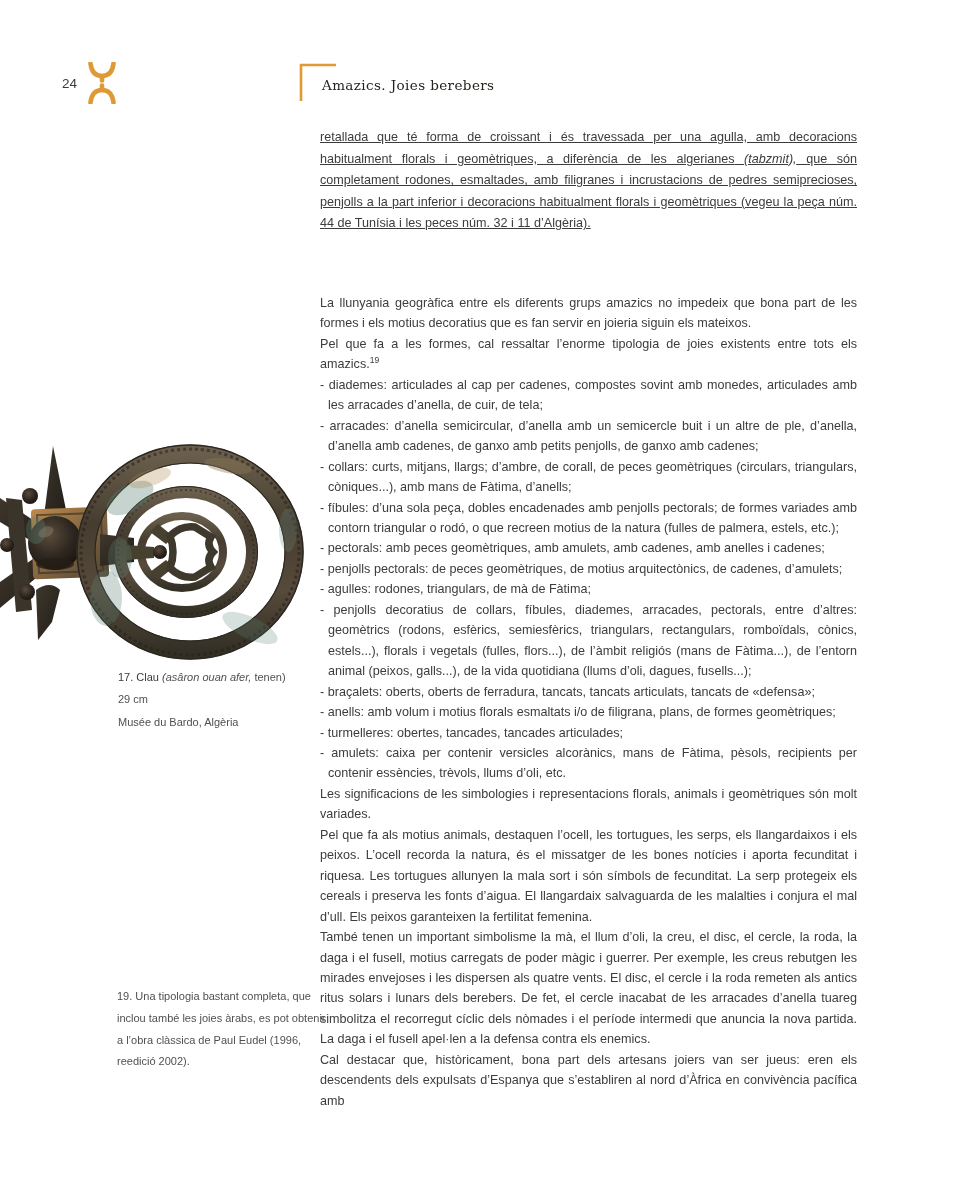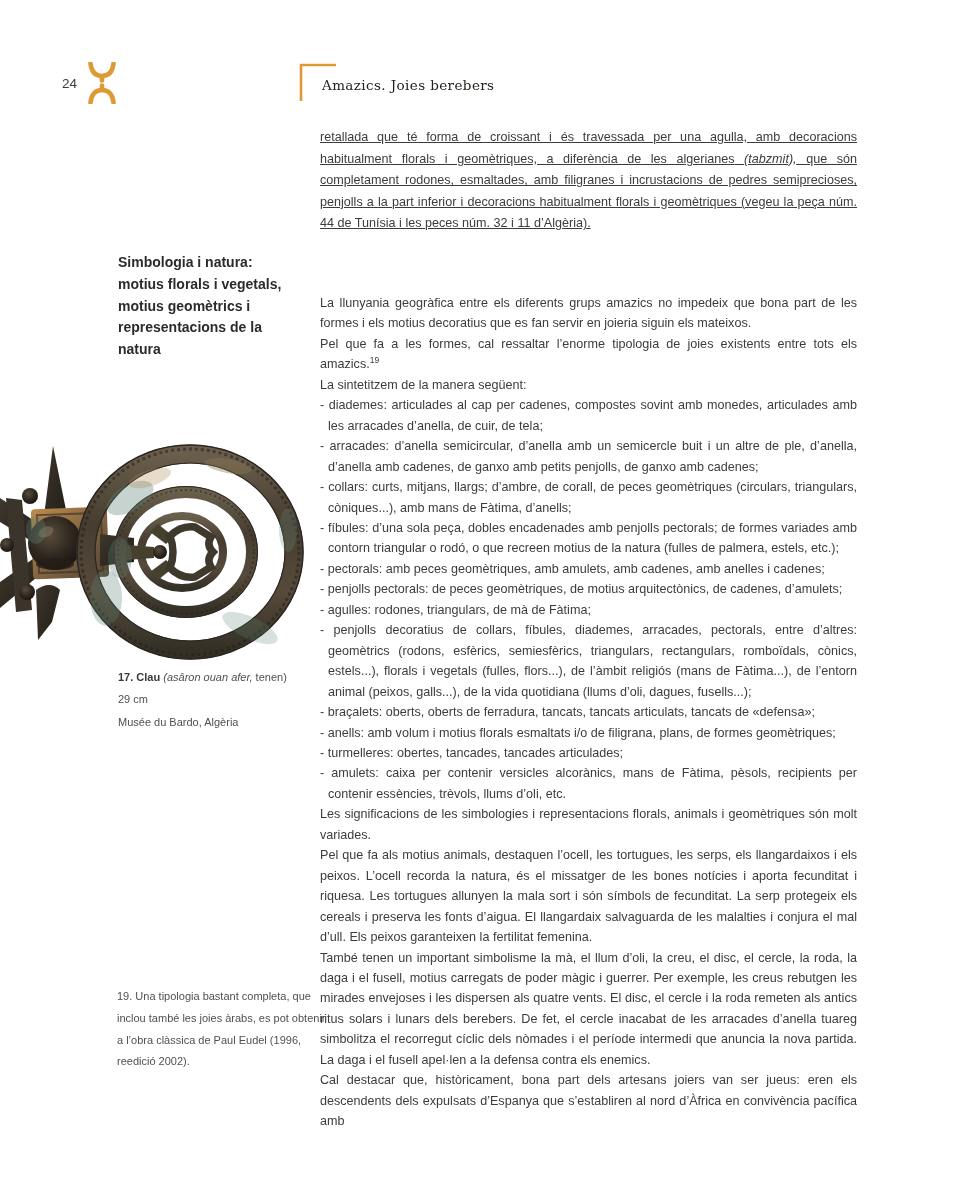--- a/index.html
+++ b/index.html
@@ -28,21 +28,21 @@
 
   #main { left:320px; top:250px; width:537px;margin-top:43px; }
   #main .para, #main .li { line-height:20.45px; }
   .li { padding-left:8px; text-indent:-8px; }
   sup.fn { font-size:8.5px; vertical-align:super; line-height:0; }
   .it { font-style:italic; }
 
   #figure { left:0px; top:440px; width:314px; height:226px; }
 
   #caption { left:118px; top:666px; width:215px; font-size:11px; line-height:22.3px; color:#4f504f; }
-  .cap-strong { font-weight:bold; color:#3b3a38; }
+  .cap-strong { font-weight:normal; color:#3b3a38; }
   .cap-italic { font-style:italic; }
 
   #footnote { left:117px; top:986px; width:212px; font-size:11px; line-height:21.8px; color:#4f504f; }
 </style>
 </head>
 <body>
 
 <div id="page">
 
   <div id="page-number" class="abs">24</div>
@@ -56,21 +56,20 @@
     </g>
   </svg>
 
   <svg id="header-bracket" class="abs" viewBox="0 0 40 42">
     <path d="M37,2 L2,2 L2,38" fill="none" stroke="#DE9A35" stroke-width="2.6"></path>
   </svg>
   <div id="page-title" class="abs">Amazics. Joies berebers</div>
 
   <div id="intro" class="abs bodytext"><span>retallada que té forma de croissant i és travessada per una agulla, amb decoracions habitualment florals i geomètriques, a diferència de les algerianes</span> <span class="it">(tabzmit),</span> <span>que són completament rodones, esmaltades, amb filigranes i incrustacions de pedres semiprecioses, penjolls a la part inferior i decoracions habitualment florals i geomètriques (vegeu la peça núm. 44 de Tunísia i les peces núm. 32 i 11 d’Algèria).</span></div>
 
-  <div id="section-heading" class="abs">Simbologia i natura: motius florals i vegetals, motius geomètrics i representacions de la natura</div>
 
   <svg id="figure" class="abs" viewBox="0 0 314 226">
     <defs>
       <radialGradient id="domeG" cx="40%" cy="35%" r="75%">
         <stop offset="0%" stop-color="#5a4c3c"></stop>
         <stop offset="55%" stop-color="#2e2720"></stop>
         <stop offset="100%" stop-color="#15110d"></stop>
       </radialGradient>
       <linearGradient id="plateG" x1="0" y1="0" x2="1" y2="1">
         <stop offset="0%" stop-color="#c08a4a"></stop>
@@ -135,21 +134,20 @@
 
   <div id="caption" class="abs">
     <div><span class="cap-strong">17. Clau</span> <span class="cap-italic">(asâron ouan afer,</span> <span>tenen)</span></div>
     <div>29 cm</div>
     <div>Musée du Bardo, Algèria</div>
   </div>
 
   <div id="main" class="abs bodytext">
     <div class="para">La llunyania geogràfica entre els diferents grups amazics no impedeix que bona part de les formes i els motius decoratius que es fan servir en joieria siguin els mateixos.</div>
     <div class="para"><span>Pel que fa a les formes, cal ressaltar l’enorme tipologia de joies existents entre tots els amazics.</span><sup class="fn">19</sup></div>
-    <div class="para">La sintetitzem de la manera següent:</div>
     <div>
         <div class="li">- diademes: articulades al cap per cadenes, compostes sovint amb monedes, articulades amb les arracades d’anella, de cuir, de tela;</div>
         <div class="li">- arracades: d’anella semicircular, d’anella amb un semicercle buit i un altre de ple, d’anella, d’anella amb cadenes, de ganxo amb petits penjolls, de ganxo amb cadenes;</div>
         <div class="li">- collars: curts, mitjans, llargs; d’ambre, de corall, de peces geomètriques (circulars, triangulars, còniques...), amb mans de Fàtima, d’anells;</div>
         <div class="li">- fíbules: d’una sola peça, dobles encadenades amb penjolls pectorals; de formes variades amb contorn triangular o rodó, o que recreen motius de la natura (fulles de palmera, estels, etc.);</div>
         <div class="li">- pectorals: amb peces geomètriques, amb amulets, amb cadenes, amb anelles i cadenes;</div>
         <div class="li">- penjolls pectorals: de peces geomètriques, de motius arquitectònics, de cadenes, d’amulets;</div>
         <div class="li">- agulles: rodones, triangulars, de mà de Fàtima;</div>
         <div class="li">- penjolls decoratius de collars, fíbules, diademes, arracades, pectorals, entre d’altres: geomètrics (rodons, esfèrics, semiesfèrics, triangulars, rectangulars, romboïdals, cònics, estels...), florals i vegetals (fulles, flors...), de l’àmbit religiós (mans de Fàtima...), de l’entorn animal (peixos, galls...), de la vida quotidiana (llums d’oli, dagues, fusells...);</div>
         <div class="li">- braçalets: oberts, oberts de ferradura, tancats, tancats articulats, tancats de «defensa»;</div>

